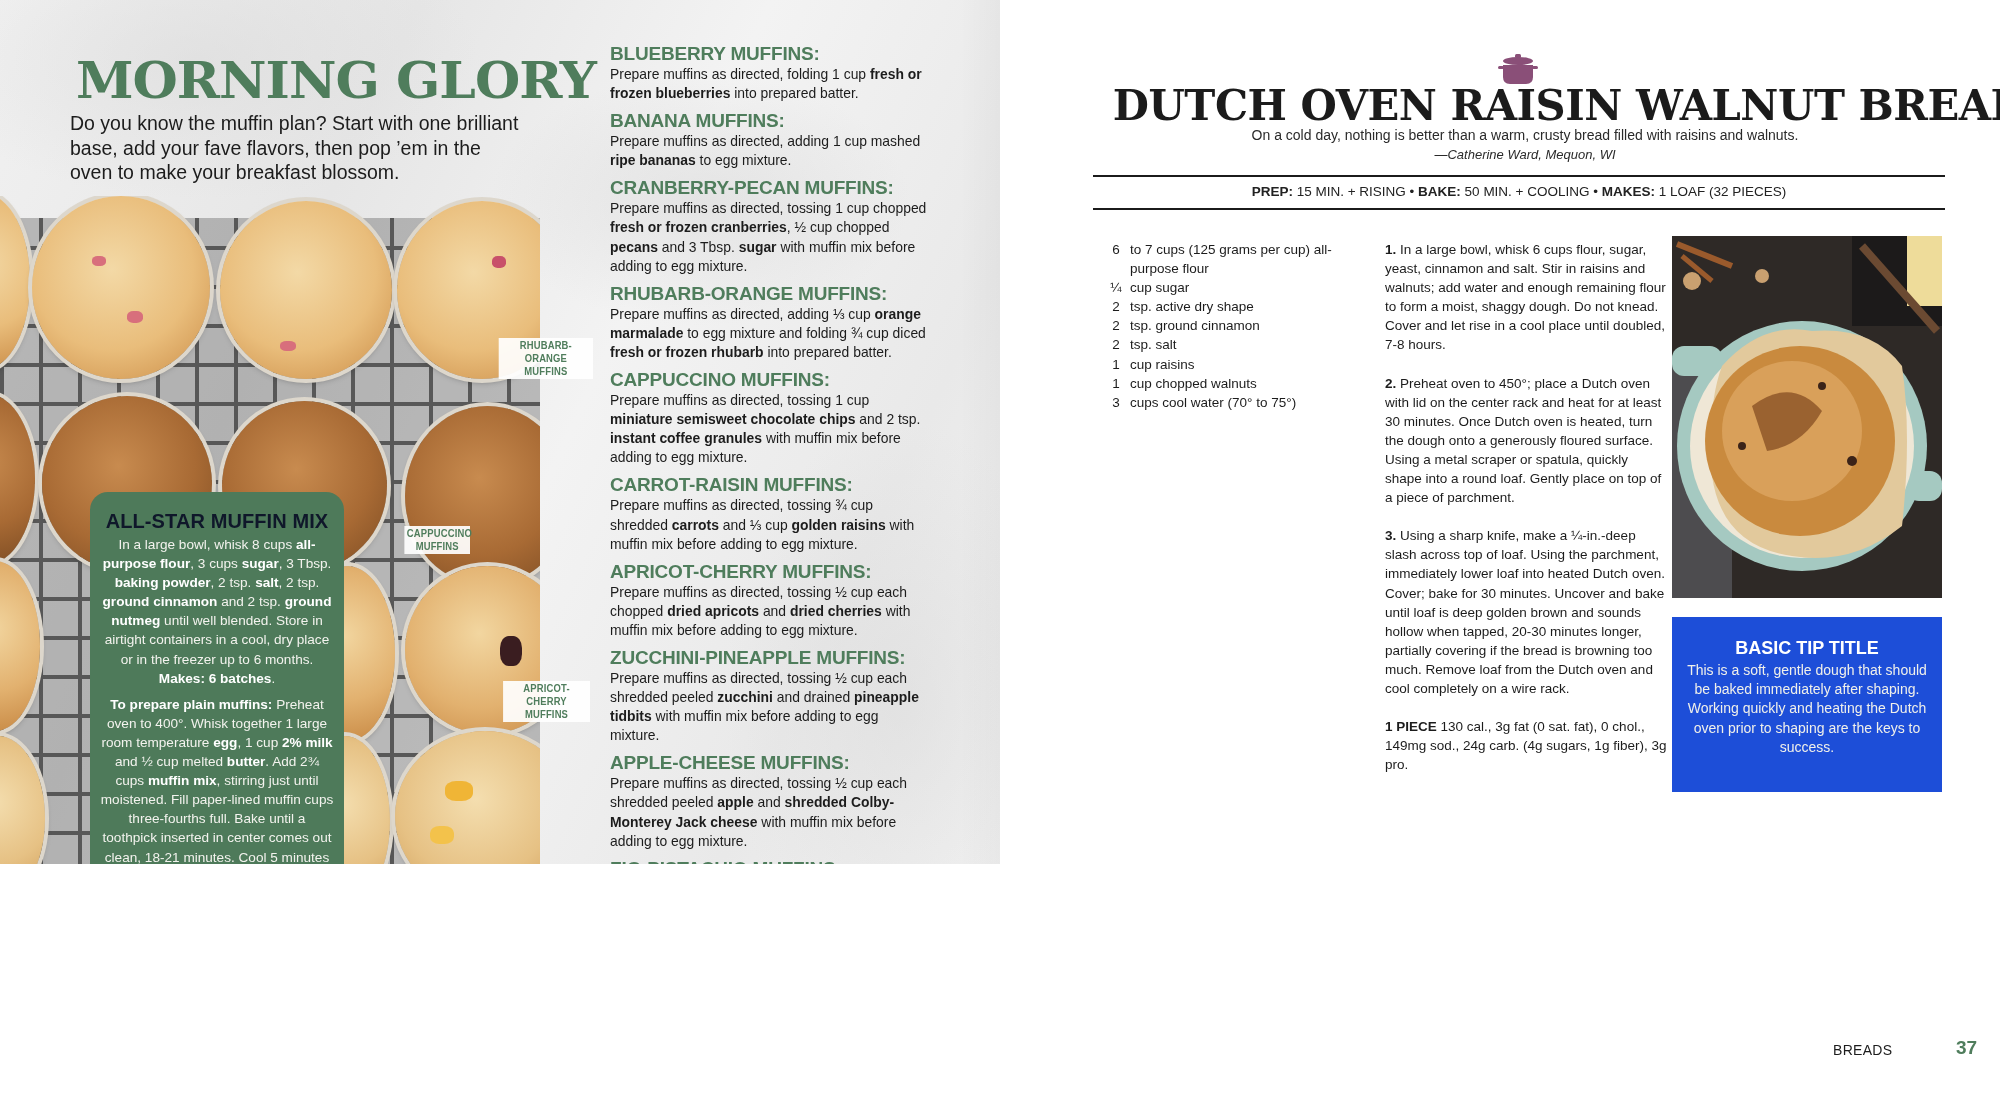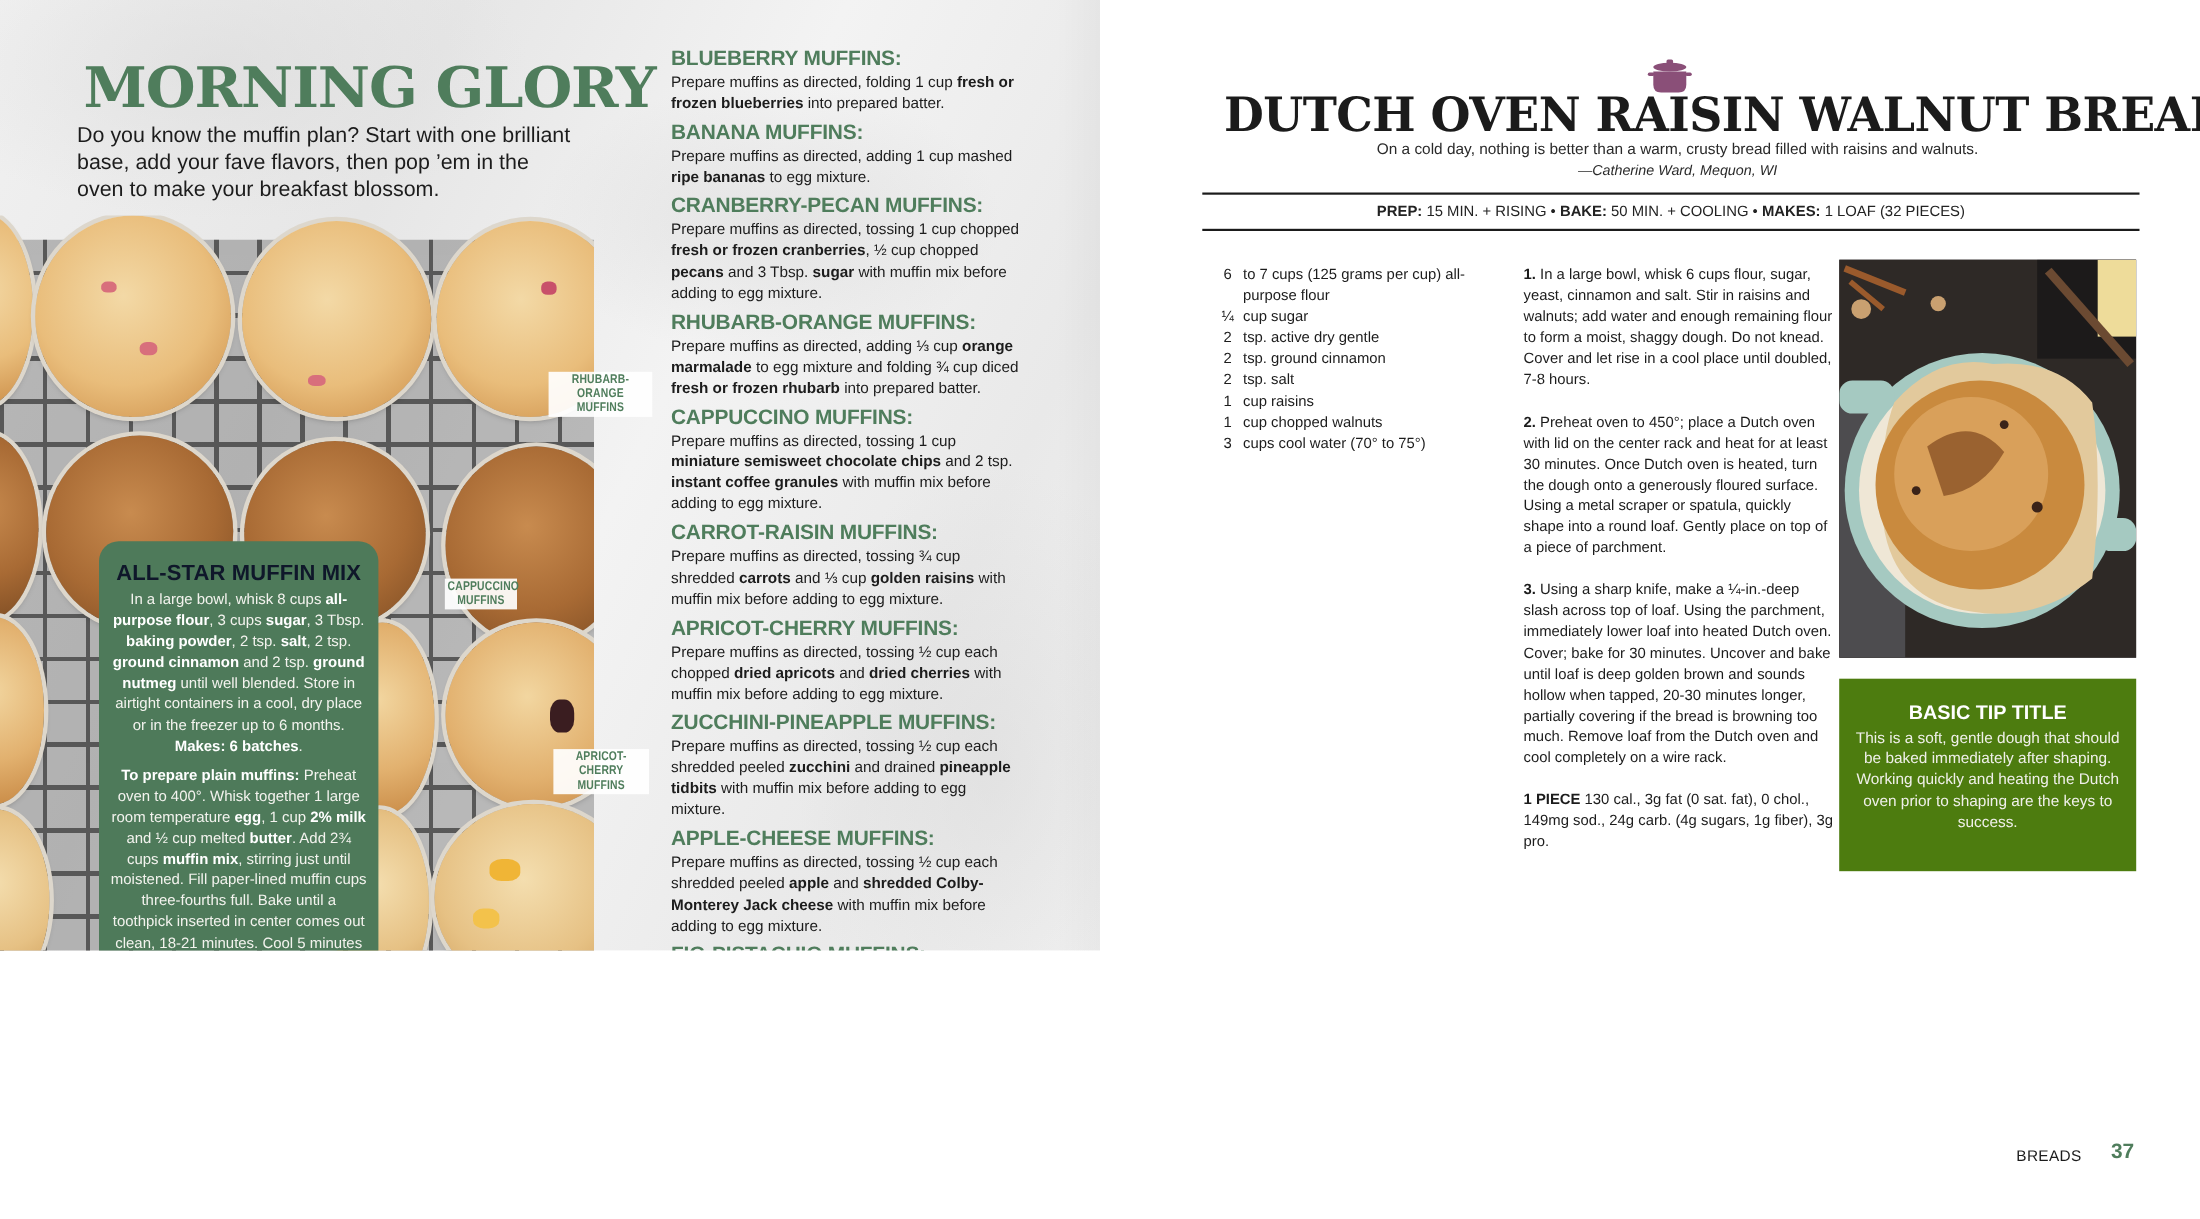--- a/index.html
+++ b/index.html
@@ -108,28 +108,28 @@
   .ing-qty { width: 22px; flex: 0 0 22px; text-align: center; }
   .ing-text { flex: 1; padding-left: 3px; }
 
   .directions { position: absolute; left: 385px; top: 240px; width: 282px; font-family: "Liberation Sans", sans-serif; font-size: 13.5px; line-height: 19.1px; color: #1c1c1c; }
   .step { margin-bottom: 19px; }
   .step b { font-weight: bold; }
 
   .bread-photo { position: absolute; left: 672px; top: 236px; width: 270px; height: 362px; background: #2f2a28; overflow: hidden; }
   .tip-box {
     position: absolute; left: 672px; top: 617px; width: 270px; height: 175px;
-    background: #4d7c0f; color: #f0f0ea; text-align: center; padding-top: 21px;
+    background: #1d4ed8; color: #f0f0ea; text-align: center; padding-top: 21px;
     font-family: "Liberation Sans", sans-serif;
   }
   .tip-title { font-size: 18px; font-weight: bold; color: #fff; margin-bottom: 2px; }
   .tip-body { font-size: 14px; line-height: 19.2px; padding: 0 8px; }
 
   .footer-section { position: absolute; left: 833px; top: 1042px; font-family: "Liberation Sans", sans-serif; font-size: 14px; color: #1c1c1c; letter-spacing: 0.3px; }
-  .footer-page { position: absolute; left: 919px; top: 1037px; font-family: "Liberation Sans", sans-serif; font-size: 19px; font-weight: bold; color: #4f7d5c; }
+  .footer-page { position: absolute; left: 956px; top: 1037px; font-family: "Liberation Sans", sans-serif; font-size: 19px; font-weight: bold; color: #4f7d5c; }
 </style>
 </head>
 <body>
 
 <div class="left-page">
   <div class="gutter-shadow"></div>
 
   <h1 class="mg-title">MORNING GLORY</h1>
   <div class="mg-intro">
     <div>Do you know the muffin plan? Start with one brilliant</div>
@@ -275,21 +275,21 @@
     <div class="ing">
         <span class="ing-qty">6</span>
         <span class="ing-text">to 7 cups (125 grams per cup) all-purpose flour</span>
       </div>
     <div class="ing">
         <span class="ing-qty">¼</span>
         <span class="ing-text">cup sugar</span>
       </div>
     <div class="ing">
         <span class="ing-qty">2</span>
-        <span class="ing-text">tsp. active dry gentle</span>
+        <span class="ing-text">tsp. active dry shape</span>
       </div>
     <div class="ing">
         <span class="ing-qty">2</span>
         <span class="ing-text">tsp. ground cinnamon</span>
       </div>
     <div class="ing">
         <span class="ing-qty">2</span>
         <span class="ing-text">tsp. salt</span>
       </div>
     <div class="ing">

